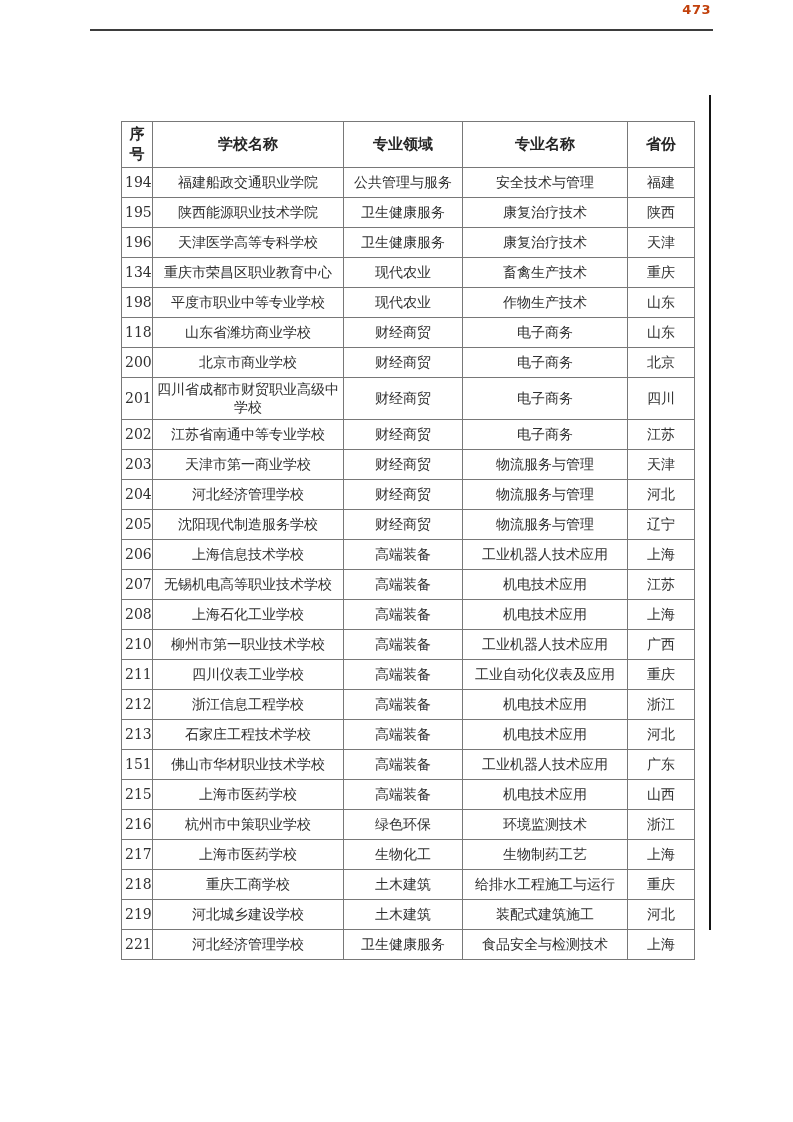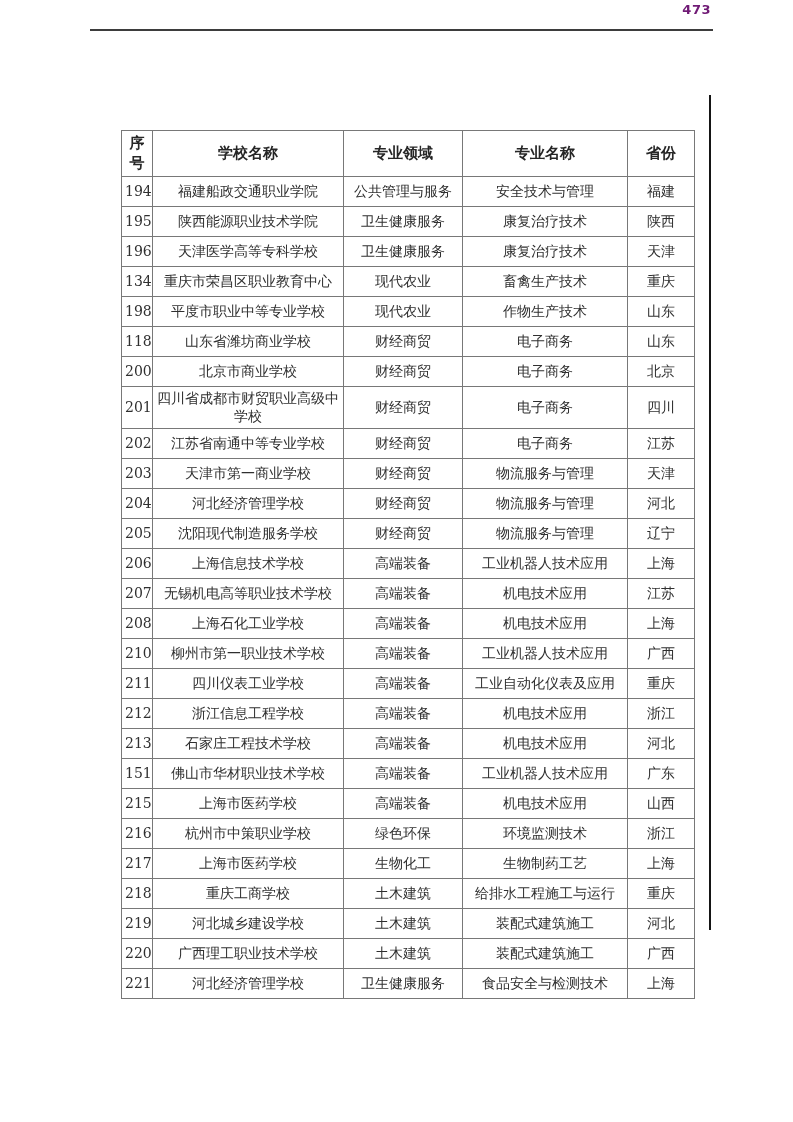--- a/index.html
+++ b/index.html
@@ -15,21 +15,21 @@
     color: #2f2f2f;
     overflow: hidden;
   }
   .page-number {
     position: absolute;
     top: 2px;
     right: 82px;
     font-family: "DejaVu Sans", "Liberation Sans", sans-serif;
     font-size: 13px;
     font-weight: 600;
-    color: #701a75;
+    color: #c2410c;
     letter-spacing: 0.5px;
   }
   .header-rule {
     position: absolute;
     left: 90px;
     top: 29px;
     width: 623px;
     height: 2px;
     background: #3d3d3d;
   }
@@ -37,21 +37,21 @@
     position: absolute;
     left: 709px;
     top: 95px;
     width: 2px;
     height: 835px;
     background: #151515;
   }
   table.schools {
     position: absolute;
     left: 121px;
-    top: 130px;
+    top: 121px;
     width: 573px;
     border-collapse: collapse;
     table-layout: fixed;
     font-size: 14px;
     color: #2f2f2f;
     border-radius: 25px;
   }
   table.schools th,
   table.schools td {
     border: 1px solid #787878;
@@ -270,27 +270,20 @@
         <td>重庆</td>
       </tr>
       <tr>
         <td>219</td>
         <td>河北城乡建设学校</td>
         <td>土木建筑</td>
         <td>装配式建筑施工</td>
         <td>河北</td>
       </tr>
       <tr>
-        <td>220</td>
-        <td>广西理工职业技术学校</td>
-        <td>土木建筑</td>
-        <td>装配式建筑施工</td>
-        <td>广西</td>
-      </tr>
-      <tr>
         <td>221</td>
         <td>河北经济管理学校</td>
         <td>卫生健康服务</td>
         <td>食品安全与检测技术</td>
         <td>上海</td>
       </tr>
     </tbody>
 </table>
 
 </body></html>

